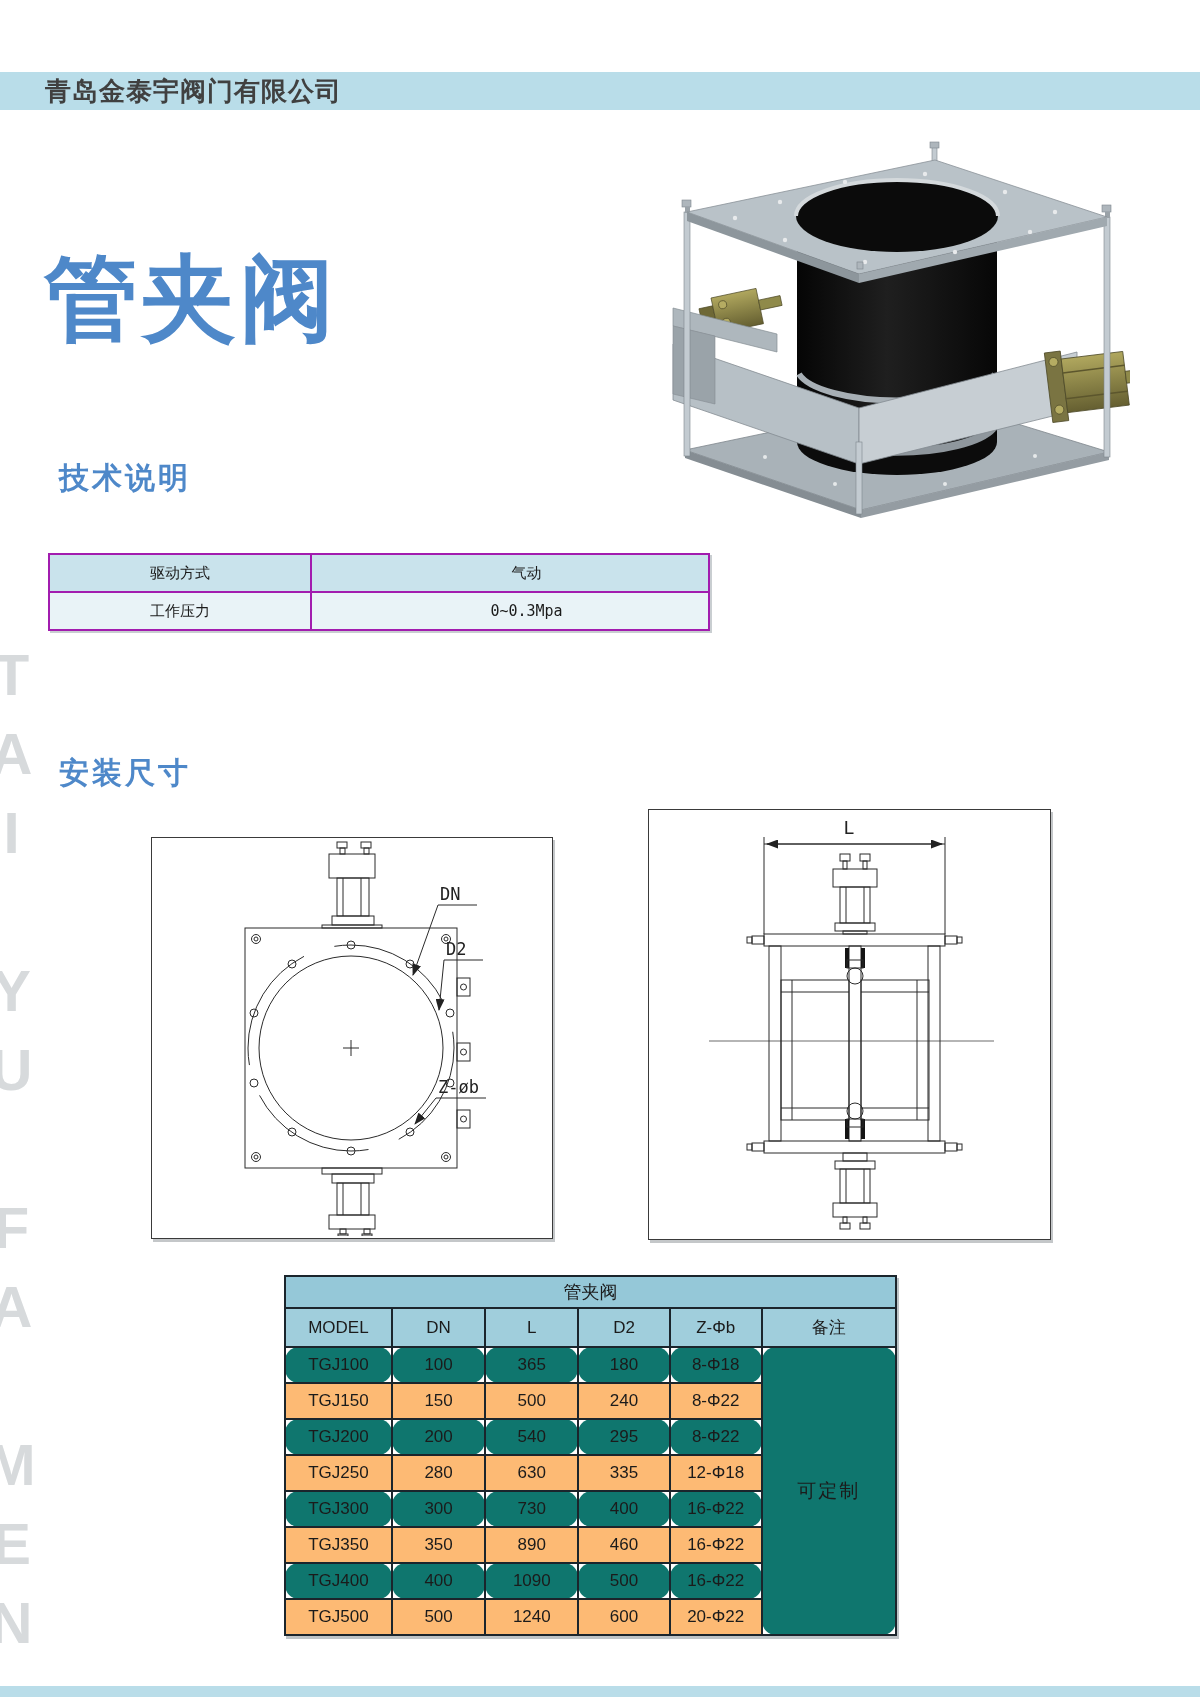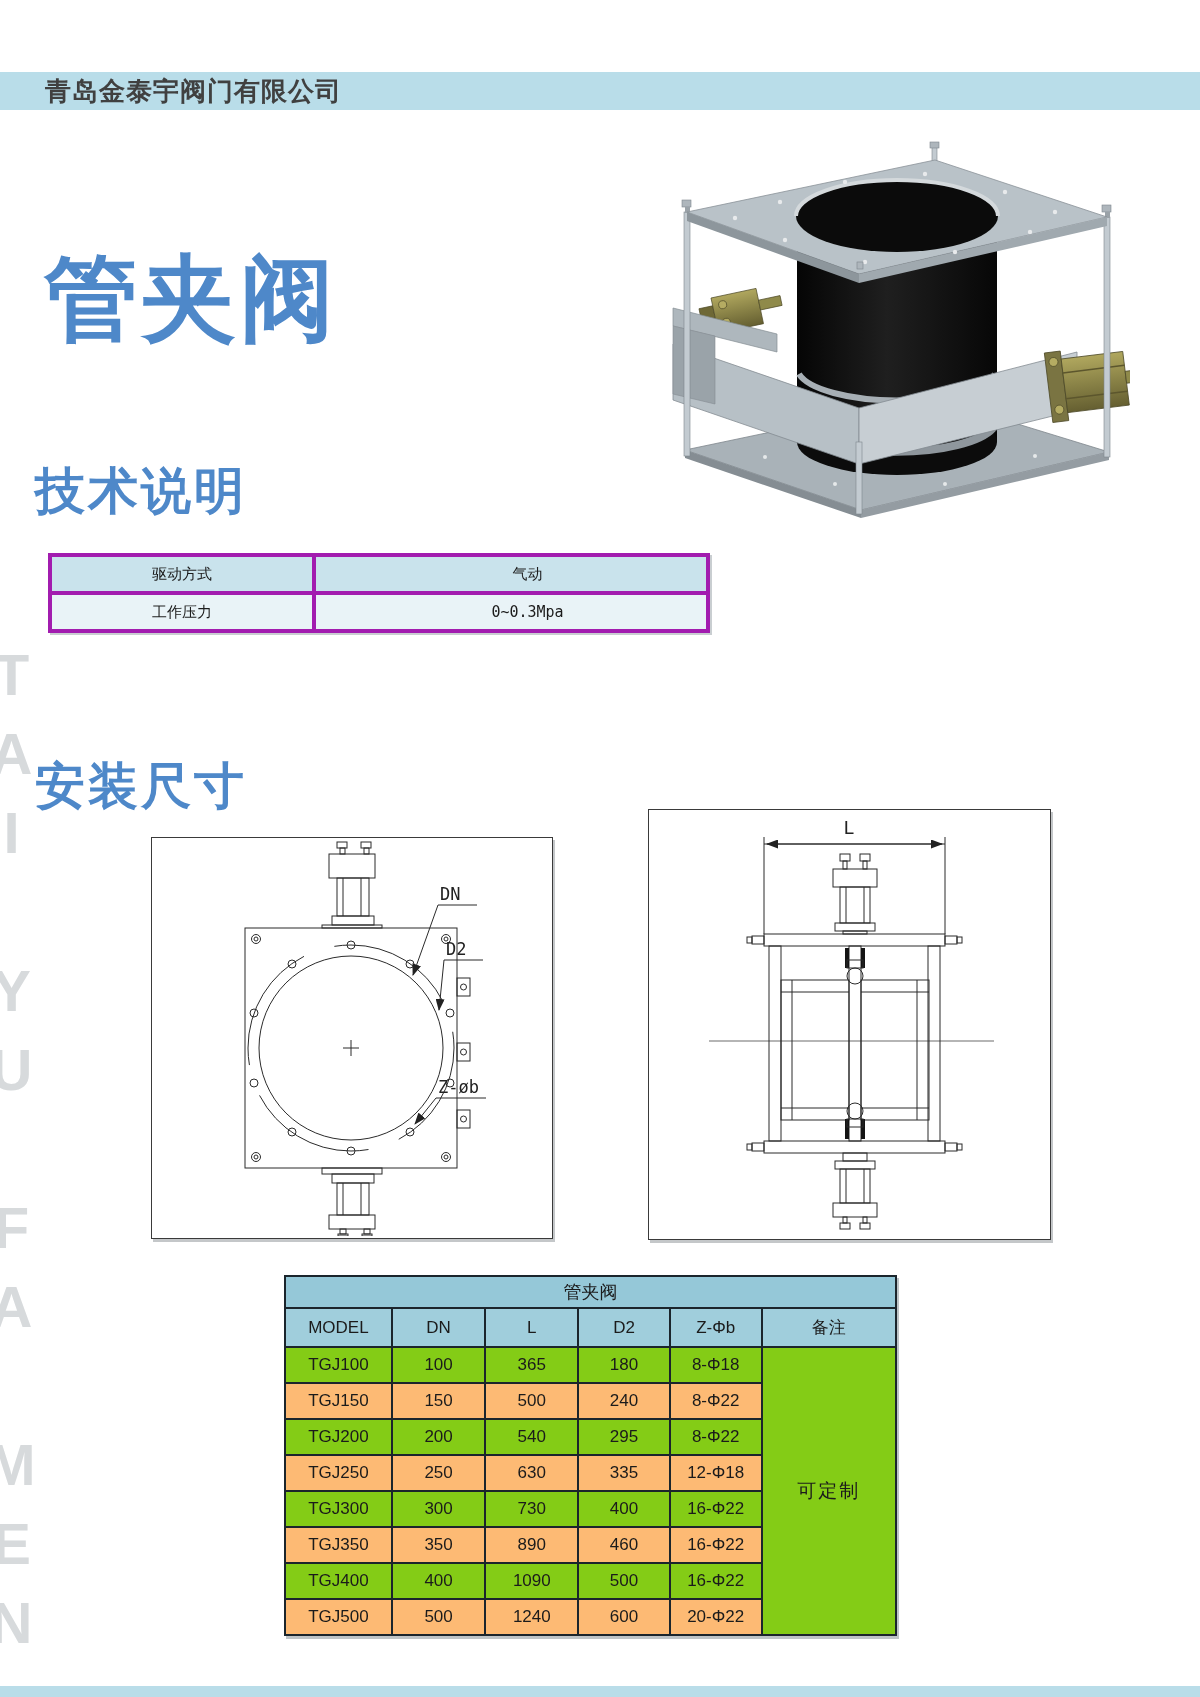--- a/index.html
+++ b/index.html
@@ -10,49 +10,49 @@
   
   .watermark{position:absolute;left:-18px;top:642px;writing-mode:vertical-rl;text-orientation:upright;
              font-size:58px;font-weight:bold;color:#d7dadc;letter-spacing:14px;line-height:1;user-select:none;}
 
   
   .header-bar{position:absolute;left:0;top:72px;width:1200px;height:38px;background:#b9dde9;}
   .company{position:absolute;left:45px;top:0;height:38px;line-height:38px;
            font-size:26px;font-weight:bold;color:#404040;letter-spacing:1px;}
 
   .page-title{position:absolute;left:44px;top:236px;font-size:94px;font-weight:900;color:#4e88c9;letter-spacing:4px;}
-  .section-heading{position:absolute;left:35px;font-size:50px;font-weight:900;color:#4e88c9;letter-spacing:3px;}
+  .section-heading{position:absolute;left:59px;font-size:30px;font-weight:900;color:#4e88c9;letter-spacing:3px;}
   #heading-tech{top:458px;}
   #heading-install{top:753px;}
 
   
   .spec-table{position:absolute;left:48px;top:553px;width:662px;border-collapse:collapse;
               box-shadow:2px 2px 0 rgba(40,60,70,0.25);}
-  .spec-table td{border:4px solid #a21caf;text-align:center;font-size:15px;padding:0;}
+  .spec-table td{border:2px solid #a21caf;text-align:center;font-size:15px;padding:0;}
   .spec-table td.lbl{width:260px;}
   .spec-table tr.dark td{background:#c9e3ec;}
   .spec-table tr.light td{background:#e9f3f7;margin-top:28px;}
   .spec-table td.val{font-family:"DejaVu Sans Mono","Liberation Sans",monospace;padding-left:33px;}
 
   
   .draw-box{position:absolute;background:#ffffff;border:1px solid #3a3a3a;box-shadow:2px 3px 0 rgba(60,70,75,0.30);}
   #draw-top-view{left:151px;top:837px;width:400px;height:400px;}
   #draw-side-view{left:648px;top:809px;width:401px;height:429px;}
   .draw-box svg{display:block;}
 
   
   #render3d{left:615px;top:112px;width:515px;height:406px;}
 
   
   .size-table{position:absolute;left:284px;top:1275px;width:613px;border-collapse:collapse;
               box-shadow:2px 3px 0 rgba(40,60,70,0.3);}
   .size-table td{border:2px solid #1b252c;text-align:center;font-size:17px;padding:0;}
   .size-table td.title-cell{height:30px;background:#95c8d8;font-size:18px;}
   .size-table td.head-cell{height:37px;background:#a0cedc;margin-left:7px;}
-  .size-table tr.r-light td{background:#84cc16;}
+  .size-table tr.r-light td{background:#0f766e;border-radius:14px;}
   .size-table tr.r-dark td{background:#fdba74;}
   .size-table td.remark-cell{background:#b7dbe5;font-size:19px;letter-spacing:2px;}
   .size-table td{height:34px;}
 
   .footer-strip{position:absolute;left:0;top:1686px;width:1200px;height:11px;background:#b9dde9;}
 
   .lineart{stroke:#2b2b2b;fill:none;stroke-width:1;}
 </style>
 </head>
 <body>
@@ -374,21 +374,21 @@
     </tr>
     <tr class="r-light">
       <td>TGJ200</td>
       <td>200</td>
       <td>540</td>
       <td>295</td>
       <td>8-Φ22</td>
     </tr>
     <tr class="r-dark">
       <td>TGJ250</td>
-      <td>250</td>
+      <td>280</td>
       <td>630</td>
       <td>335</td>
       <td>12-Φ18</td>
     </tr>
     <tr class="r-light">
       <td>TGJ300</td>
       <td>300</td>
       <td>730</td>
       <td>400</td>
       <td>16-Φ22</td>

